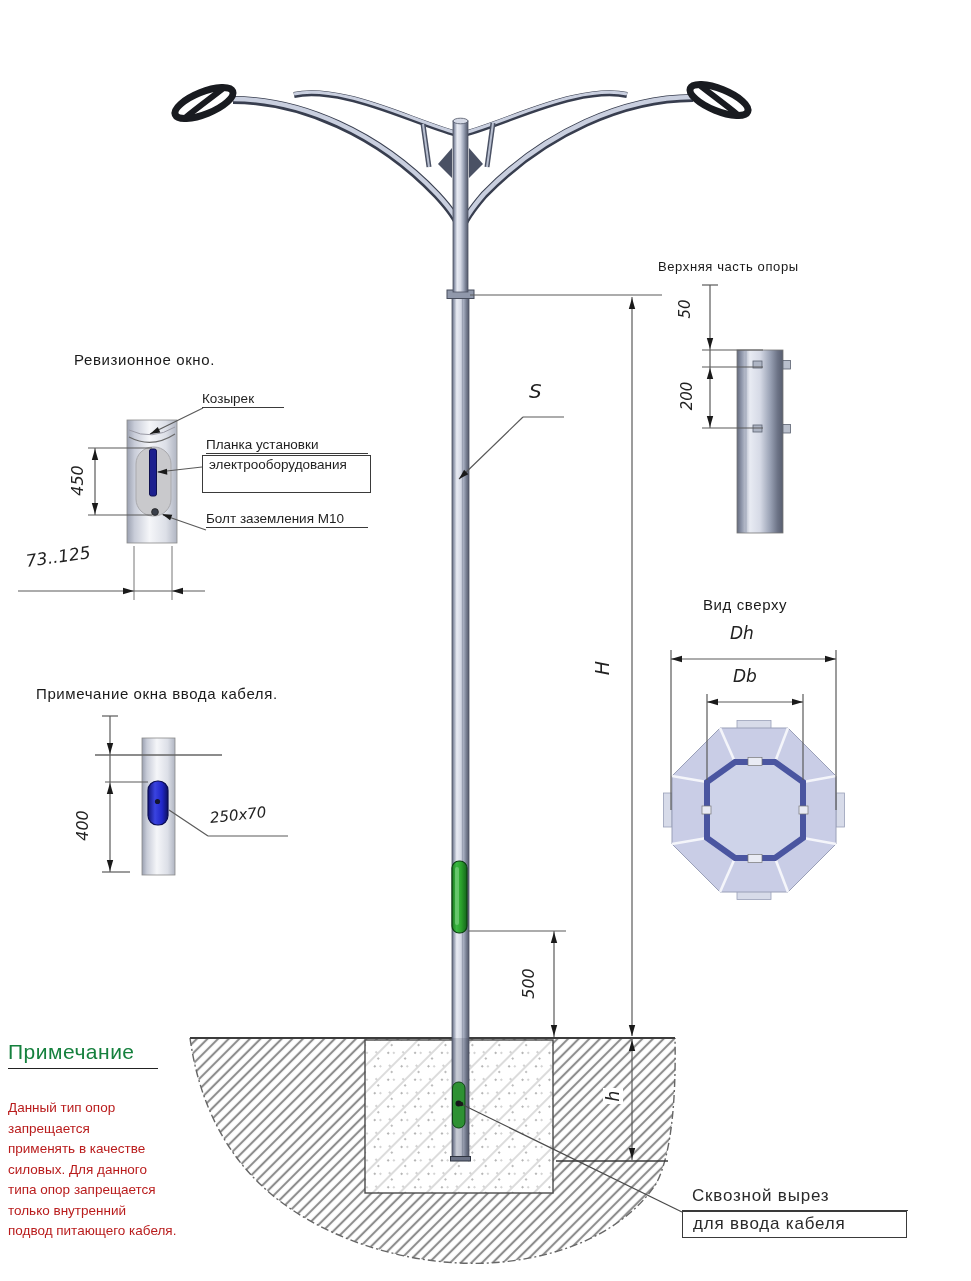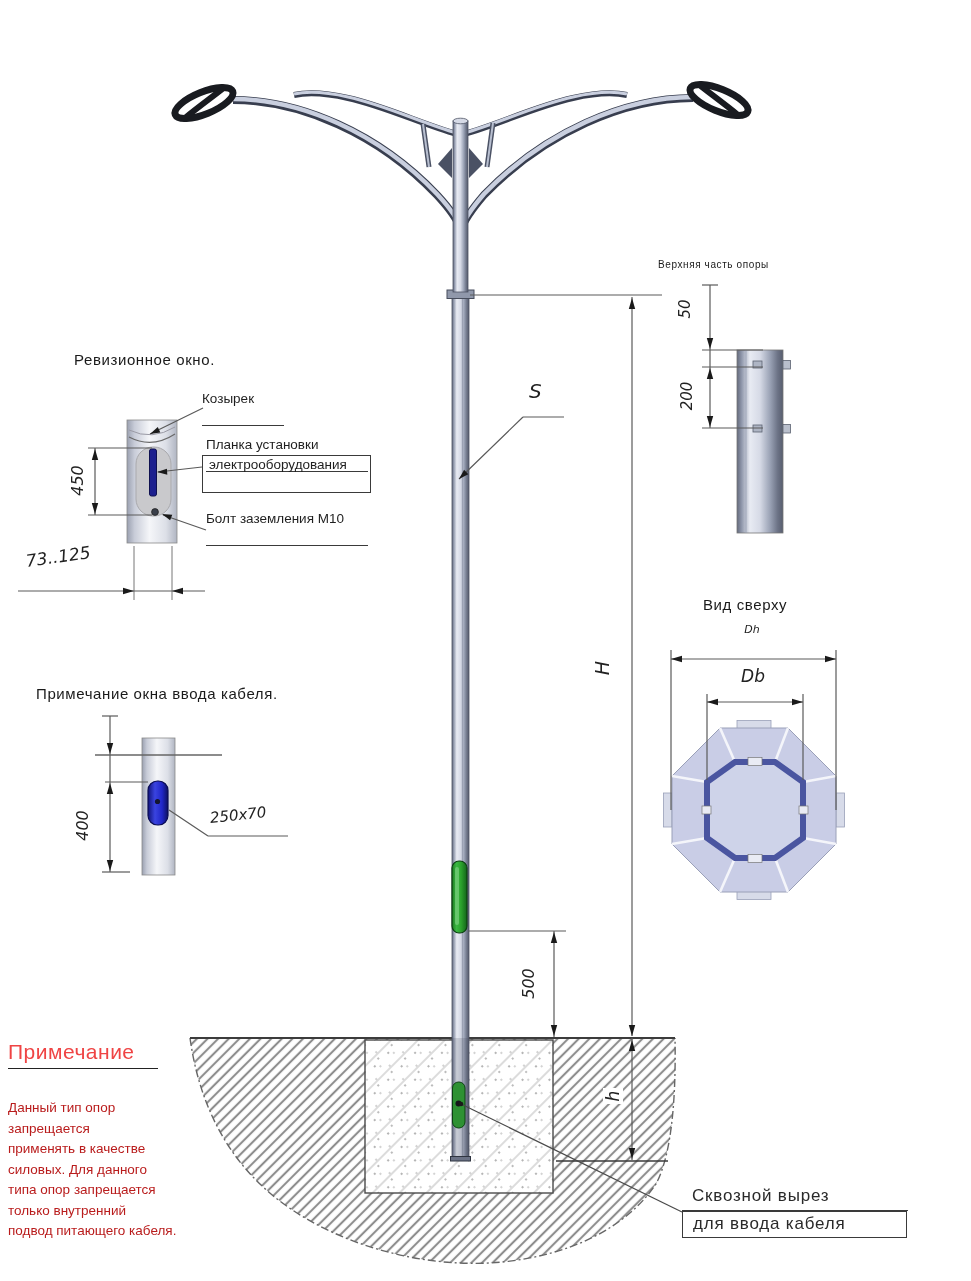--- a/index.html
+++ b/index.html
@@ -2,25 +2,25 @@
 <html><head>
 <meta charset="utf-8">
 <style>
   html,body{margin:0;padding:0;background:#fff;}
   #stage{position:relative;width:971px;height:1281px;background:#fff;overflow:hidden;
          font-family:"Liberation Sans",sans-serif;color:#222;}
   #lineart{position:absolute;left:0;top:0;width:971px;height:1281px;}
   .t{position:absolute;white-space:nowrap;}
   .title{font-size:15px;letter-spacing:.6px;color:#1a1a1a;}
   .lbl{font-size:13.5px;color:#1f1f1f;}
-  .uline{border-bottom:1.2px solid #3a3a3a;padding-bottom:19px;}
+  .uline{border-bottom:1.2px solid #3a3a3a;padding-bottom:1px;}
   .boxed{border:1.3px solid #3a3a3a;padding:1px 6px 20px;}
   .dim{font-family:"DejaVu Sans",sans-serif;font-style:italic;font-size:16px;color:#222;}
   .rot{width:44px;text-align:center;transform:rotate(-90deg);transform-origin:center;}
-  .notetitle{font-size:21px;color:#ef4444;letter-spacing:.5px;width:150px;
+  .notetitle{font-size:21px;color:#15803d;letter-spacing:.5px;width:150px;
              border-bottom:1.6px solid #222;padding-bottom:4px;}
   .noteline{font-size:13.5px;color:#b91c1c;}
   .cut{font-size:17px;letter-spacing:.8px;color:#2a2a2a;}
   .whalo{background:#fff;padding:0 3px;}
 </style>
 </head>
 <body>
 
 <div id="stage">
 
@@ -264,31 +264,31 @@
   <div class="t dim rot" style="left:55px;top:471px">450</div>
 
   <div class="t dim" style="left:26px;top:551px;font-size:17px;transform:rotate(-8deg);transform-origin:left center">73..125</div>
 
   <div class="t title" style="left:36px;top:685px">Примечание окна ввода кабеля.</div>
 
   <div class="t dim rot" style="left:60px;top:816px">400</div>
 
   <div class="t dim" style="left:210px;top:809px;font-size:15px;transform:rotate(-6deg);transform-origin:left center">250x70</div>
 
-  <div class="t title" style="left:658px;top:259px;font-size:10px">Верхняя часть опоры</div>
+  <div class="t title" style="left:658px;top:259px;font-size:13px">Верхняя часть опоры</div>
 
   <div class="t dim rot" style="left:663px;top:300px;font-size:15px">50</div>
 
   <div class="t dim rot" style="left:665px;top:387px;font-size:15px">200</div>
 
   <div class="t title" style="left:703px;top:596px">Вид сверху</div>
 
-  <div class="t dim" style="left:730px;top:623px;font-size:11px;width:44px;text-align:center">Dh</div>
-
-  <div class="t dim" style="left:733px;top:666px;font-size:17px;width:40px;text-align:center">Db</div>
+  <div class="t dim" style="left:730px;top:623px;font-size:17px;width:44px;">Dh</div>
+
+  <div class="t dim" style="left:733px;top:666px;font-size:17px;width:40px;">Db</div>
 
   <div class="t dim" style="left:529px;top:379px;font-size:20px">S</div>
 
   <div class="t dim rot" style="left:580px;top:657px;font-size:19px">H</div>
 
   <div class="t dim rot" style="left:506px;top:974px">500</div>
 
   <div class="t dim rot" style="left:591px;top:1086px;font-size:17px">
        <span class="whalo">h</span></div>
 

